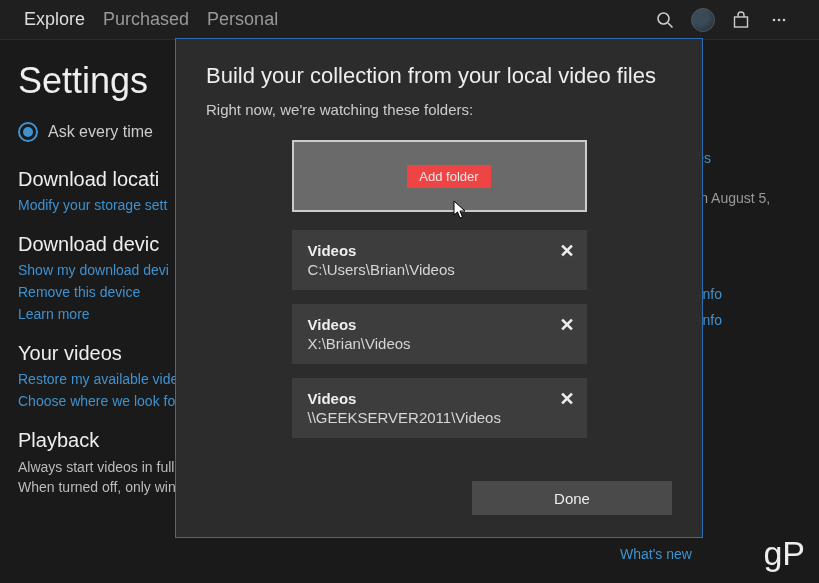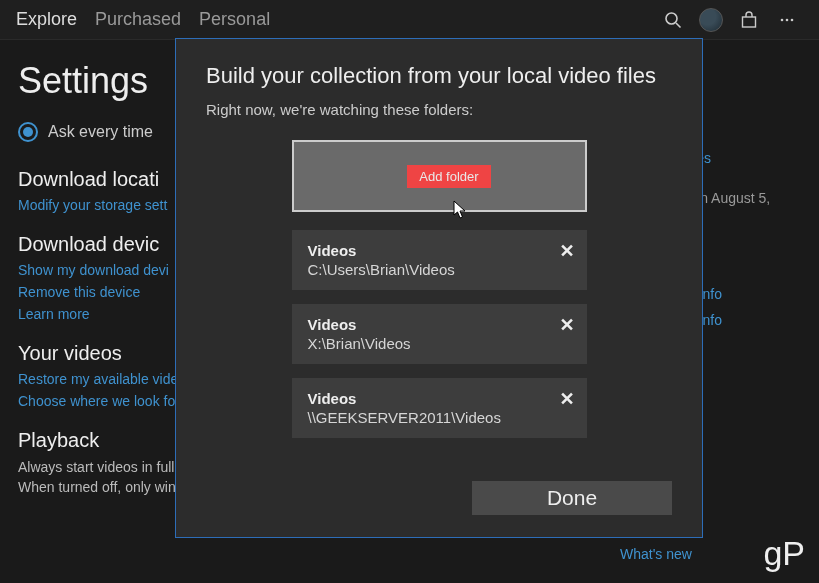--- a/index.html
+++ b/index.html
@@ -8,21 +8,21 @@
     background: #1a1a1a;
     font-family: "Segoe UI", sans-serif;
     color: #ccc;
     overflow: hidden;
     position: relative;
   }
   
   .topbar {
     height: 40px;
     display: flex; align-items: center;
-    padding: 0 16px;
+    padding: 0 24px;
     background: #1f1f1f;
     border-bottom: 1px solid #2a2a2a;
   }
   .topbar .tabs { display: flex; gap: 18px; }
   .topbar .tab { font-size: 18px; color: #999; cursor: pointer; }
   .topbar .tab.active { color: #ddd; }
   .topbar .spacer { flex: 1; }
   .topbar .iconbtn {
     width: 32px; height: 32px;
     display: flex; align-items: center; justify-content: center;
@@ -102,21 +102,21 @@
   .folder-path { color: #d6d6d6; font-size: 15px; margin-top: 2px; }
   .folder-close {
     position: absolute; right: 12px; top: 10px;
     color: #eee; font-size: 18px; cursor: pointer; font-weight: bold;
   }
 
   .done-btn {
     position: absolute; right: 30px; bottom: 22px;
     width: 200px; height: 34px;
     background: #4a4a4a;
-    color: #eee; font-size: 21px;
+    color: #eee; font-size: 15px;
     display: flex; align-items: center; justify-content: center;
     cursor: pointer;
     margin-left: 24px;
   }
 
   .cursor {
     position: absolute; left: 453px; top: 200px;
     pointer-events: none;
   }
 </style>

